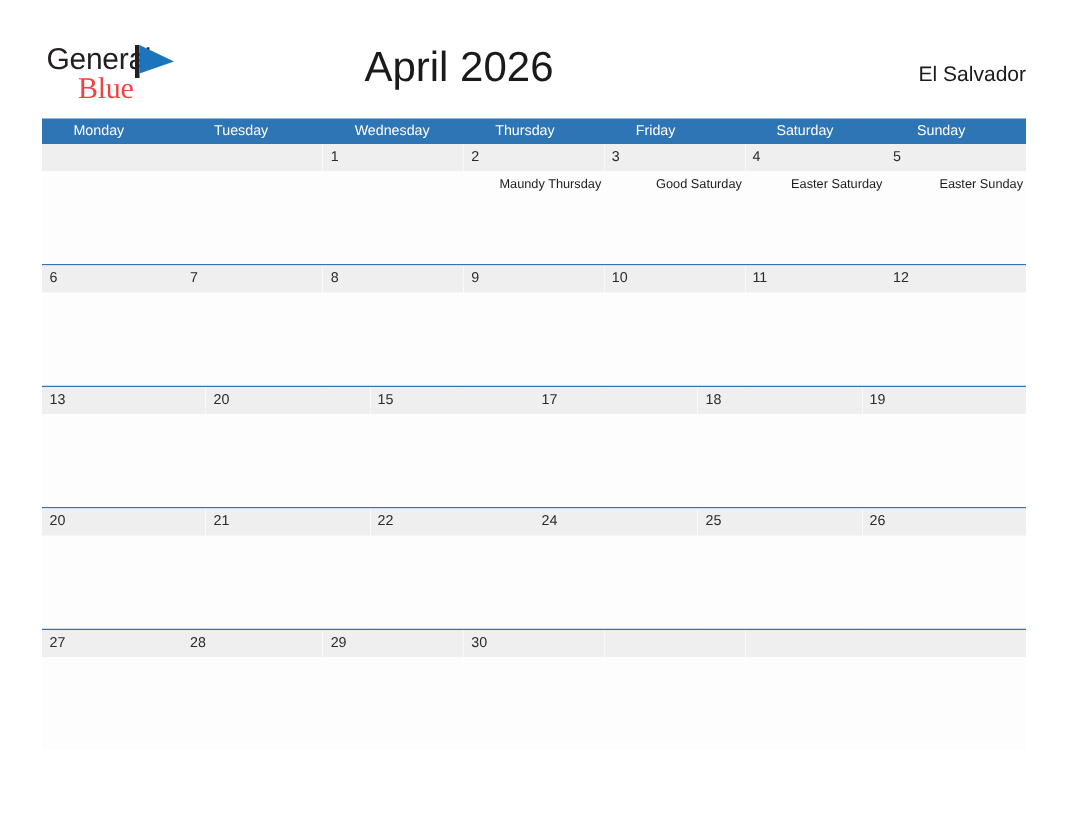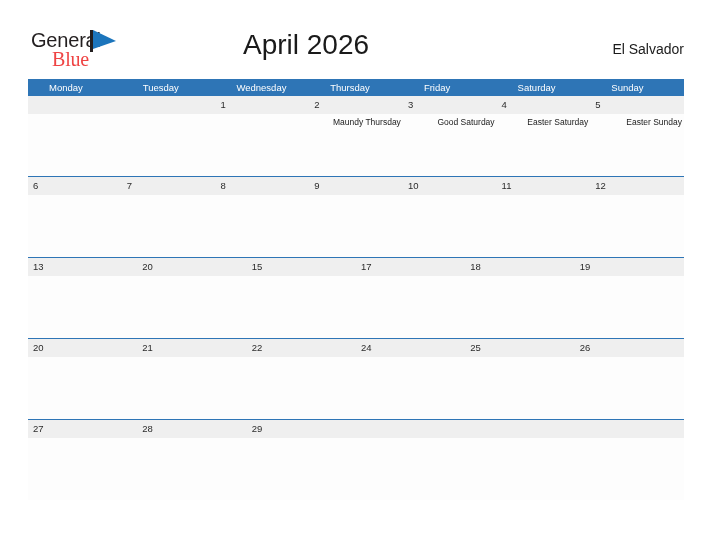--- a/index.html
+++ b/index.html
@@ -332,20 +332,24 @@
               <div class="day-num">27</div>
             </div>
             <div class="day">
               <div class="day-band"></div>
               <div class="day-num">28</div>
             </div>
             <div class="day">
               <div class="day-band"></div>
               <div class="day-num">29</div>
             </div>
+            <div class="day">
+              <div class="day-band"></div>
+              <div class="day-num">30</div>
+            </div>
             <div class="day empty-day">
               <div class="day-band"></div>
               <div class="day-num"></div>
             </div>
             <div class="day empty-day">
               <div class="day-band"></div>
               <div class="day-num"></div>
             </div>
             <div class="day empty-day">
               <div class="day-band"></div>

